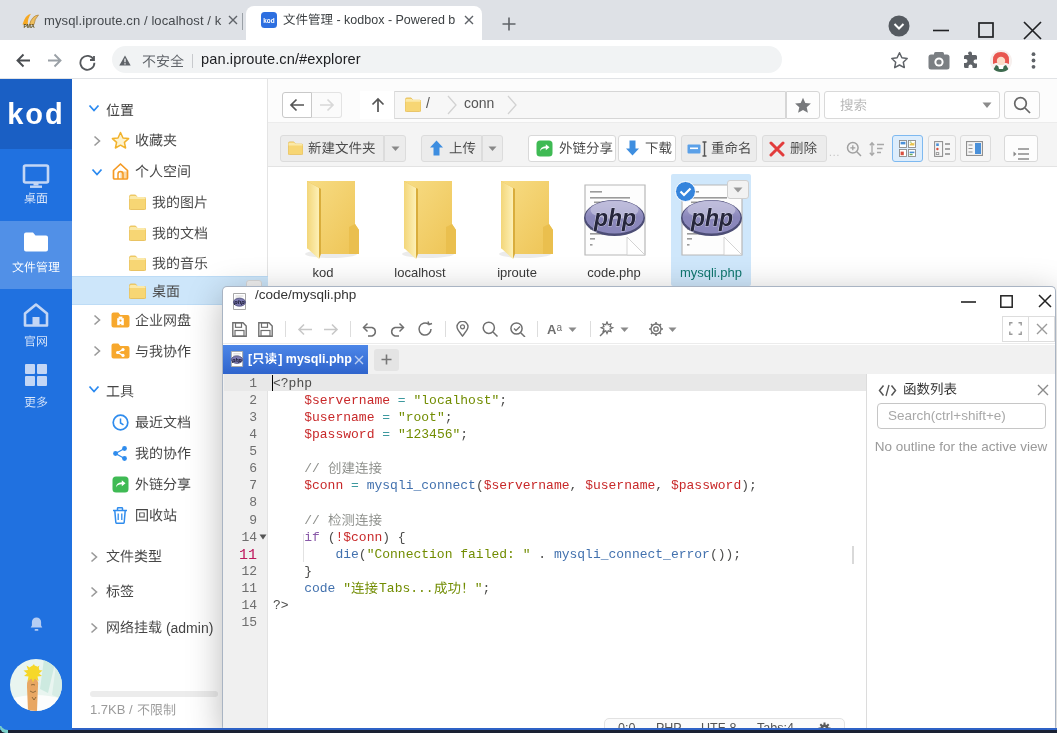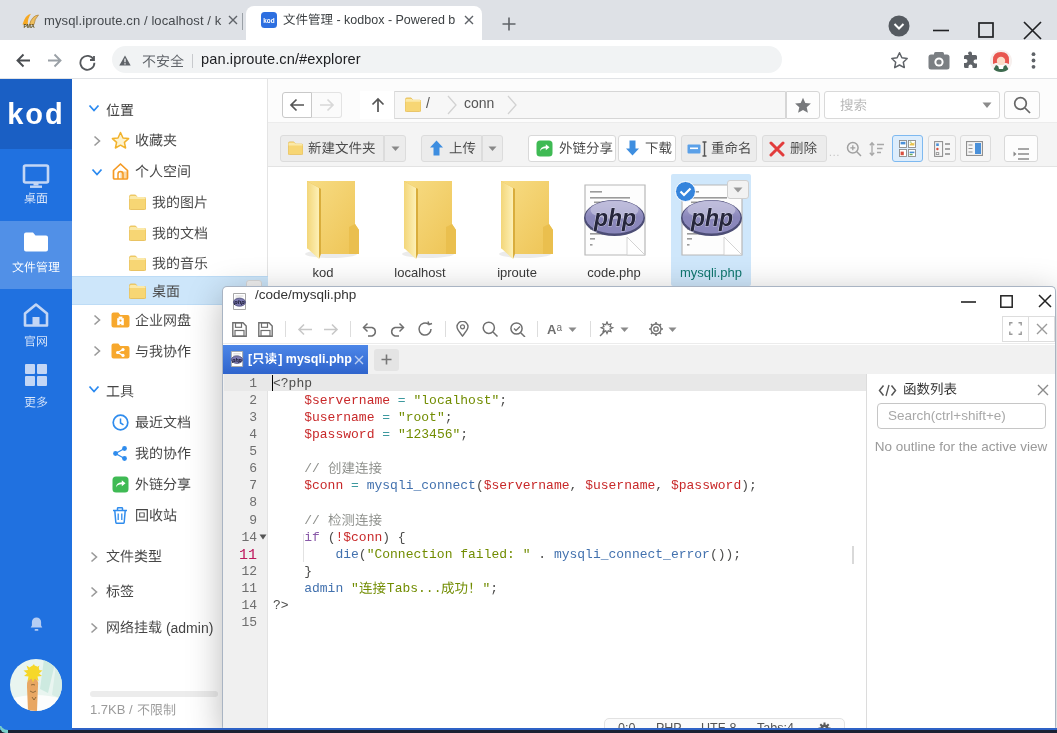--- a/index.html
+++ b/index.html
@@ -708,21 +708,21 @@
 <div class="abs mono" style="left:273px;top:461.35px;font-size:13px;line-height:15px;white-space:pre"><span style="color:#4d4d4c">    </span><span style="color:#8e908c">// </span><span style="display:inline-block;vertical-align:top;margin-top:0px"><svg width="54" height="16" viewBox="0 0 54 16" style="vertical-align:top">
         <path fill="#8e908c" d="M11.3 0.8V11.6C11.3 11.9 11.2 11.9 11.0 12.0C10.7 12.0 9.8 12.0 8.9 11.9C9.0 12.2 9.2 12.6 9.3 12.9C10.5 12.9 11.3 12.9 11.7 12.7C12.1 12.6 12.3 12.3 12.3 11.6V0.8ZM8.7 2.1V9.6H9.7V2.1ZM1.9 5.5V11.3C1.9 12.5 2.3 12.8 3.6 12.8C3.9 12.8 5.8 12.8 6.1 12.8C7.3 12.8 7.6 12.2 7.8 10.4C7.5 10.3 7.1 10.2 6.9 10.0C6.8 11.6 6.7 11.9 6.1 11.9C5.7 11.9 4.0 11.9 3.7 11.9C3.0 11.9 2.9 11.8 2.9 11.3V6.4H5.8C5.7 8.0 5.6 8.7 5.4 8.9C5.3 9.0 5.2 9.0 5.0 9.0C4.9 9.0 4.4 9.0 3.9 8.9C4.0 9.2 4.1 9.5 4.1 9.8C4.7 9.9 5.2 9.8 5.5 9.8C5.8 9.8 6.0 9.7 6.3 9.5C6.6 9.1 6.7 8.2 6.8 5.9C6.8 5.8 6.8 5.5 6.8 5.5ZM4.2 0.6C3.5 2.3 2.1 4.2 0.4 5.4C0.6 5.6 0.9 5.9 1.1 6.1C2.4 5.1 3.6 3.7 4.5 2.3C5.5 3.4 6.7 4.8 7.3 5.7L8.0 5.0C7.4 4.1 6.0 2.6 4.9 1.4L5.2 0.8Z M18.8 1.7V2.5H21.3V3.5H18.0V4.3H21.3V5.4H18.7V6.2H21.3V7.2H18.6V8.0H21.3V9.1H18.0V9.9H21.3V11.2H22.3V9.9H26.1V9.1H22.3V8.0H25.6V7.2H22.3V6.2H25.3V4.3H26.3V3.5H25.3V1.7H22.3V0.5H21.3V1.7ZM22.3 4.3H24.4V5.4H22.3ZM22.3 3.5V2.5H24.4V3.5ZM14.8 6.6C14.8 6.4 15.1 6.3 15.3 6.1H17.0C16.8 7.3 16.6 8.4 16.2 9.3C15.8 8.7 15.5 8.1 15.3 7.2L14.6 7.5C14.9 8.6 15.3 9.5 15.8 10.2C15.3 11.1 14.7 11.8 14.0 12.3C14.2 12.4 14.6 12.8 14.7 13.0C15.4 12.5 16.0 11.8 16.4 10.9C17.9 12.3 19.8 12.6 22.3 12.6H26.1C26.1 12.4 26.3 11.9 26.5 11.7C25.8 11.7 22.9 11.7 22.3 11.7C20.0 11.7 18.2 11.4 16.9 10.1C17.4 8.8 17.8 7.3 18.0 5.4L17.4 5.2L17.3 5.2H16.1C16.8 4.2 17.5 3.0 18.1 1.6L17.4 1.2L17.1 1.4H14.4V2.3H16.7C16.2 3.5 15.5 4.6 15.2 4.9C15.0 5.4 14.6 5.7 14.4 5.8C14.5 6.0 14.7 6.4 14.8 6.6Z M28.1 1.2C28.8 2.0 29.6 3.0 30.0 3.7L30.8 3.1C30.4 2.4 29.6 1.4 28.9 0.7ZM30.3 5.1H27.6V6.1H29.4V10.3C28.8 10.5 28.1 11.2 27.4 12.0L28.2 13.0C28.8 12.0 29.4 11.2 29.8 11.2C30.1 11.2 30.6 11.7 31.1 12.0C32.1 12.7 33.3 12.8 35.0 12.8C36.4 12.8 38.9 12.7 39.8 12.7C39.9 12.4 40.0 11.8 40.1 11.5C38.8 11.7 36.7 11.8 35.0 11.8C33.5 11.8 32.3 11.7 31.4 11.1C30.9 10.8 30.6 10.6 30.3 10.4ZM32.1 6.4C32.2 6.3 32.7 6.2 33.3 6.2H35.4V8.0H31.3V9.0H35.4V11.4H36.4V9.0H39.7V8.0H36.4V6.2H39.1L39.1 5.2H36.4V3.6H35.4V5.2H33.2C33.6 4.5 34.0 3.7 34.4 2.8H39.5V1.9H34.7L35.1 0.8L34.1 0.5C34.0 1.0 33.8 1.5 33.6 1.9H31.4V2.8H33.3C32.9 3.6 32.6 4.3 32.5 4.5C32.2 5.0 32.0 5.3 31.8 5.4C31.9 5.7 32.0 6.2 32.1 6.4Z M46.7 3.3C47.0 3.8 47.5 4.6 47.6 5.1L48.4 4.7C48.3 4.2 47.8 3.5 47.4 3.0ZM42.7 0.6V3.3H41.1V4.2H42.7V7.2C42.0 7.4 41.4 7.6 40.9 7.7L41.1 8.7L42.7 8.2V11.8C42.7 11.9 42.6 12.0 42.4 12.0C42.3 12.0 41.8 12.0 41.3 12.0C41.4 12.2 41.5 12.7 41.6 12.9C42.3 12.9 42.8 12.9 43.1 12.7C43.5 12.6 43.6 12.3 43.6 11.7V7.9L44.9 7.5L44.8 6.5L43.6 6.9V4.2H45.0V3.3H43.6V0.6ZM48.2 0.8C48.4 1.1 48.6 1.6 48.8 2.0H45.7V2.8H53.0V2.0H49.9C49.7 1.5 49.4 1.0 49.1 0.6ZM50.9 3.0C50.6 3.6 50.1 4.5 49.7 5.1H45.2V6.0H53.4V5.1H50.7C51.1 4.6 51.5 3.9 51.8 3.3ZM50.8 8.4C50.6 9.2 50.2 9.9 49.6 10.4C48.8 10.1 48.0 9.8 47.3 9.6C47.6 9.2 47.8 8.8 48.1 8.4ZM45.9 10.0C46.8 10.3 47.7 10.7 48.7 11.0C47.7 11.6 46.5 11.9 44.8 12.1C45.0 12.3 45.2 12.6 45.3 12.9C47.2 12.6 48.7 12.2 49.7 11.5C50.8 12.0 51.8 12.5 52.5 13.0L53.1 12.2C52.5 11.8 51.5 11.3 50.5 10.8C51.1 10.2 51.6 9.4 51.8 8.4H53.5V7.5H48.6C48.8 7.1 49.0 6.6 49.2 6.2L48.3 6.1C48.1 6.5 47.8 7.0 47.6 7.5H45.0V8.4H47.1C46.7 9.0 46.3 9.6 45.9 10.0Z"></path>
       </svg></span></div>
 <div class="abs mono" style="left:273px;top:478.42px;font-size:13px;line-height:15px;white-space:pre"><span style="color:#4d4d4c">    </span><span style="color:#c82829">$conn</span><span style="color:#4d4d4c"> </span><span style="color:#3e999f">=</span><span style="color:#4d4d4c"> </span><span style="color:#4271ae">mysqli_connect</span><span style="color:#4d4d4c">(</span><span style="color:#c82829">$servername</span><span style="color:#4d4d4c">, </span><span style="color:#c82829">$username</span><span style="color:#4d4d4c">, </span><span style="color:#c82829">$password</span><span style="color:#4d4d4c">);</span></div>
 <div class="abs mono" style="left:273px;top:512.56px;font-size:13px;line-height:15px;white-space:pre"><span style="color:#4d4d4c">    </span><span style="color:#8e908c">// </span><span style="display:inline-block;vertical-align:top;margin-top:0px"><svg width="54" height="16" viewBox="0 0 54 16" style="vertical-align:top">
         <path fill="#8e908c" d="M6.3 4.7V5.6H10.9V4.7ZM5.4 7.1C5.7 8.1 6.1 9.5 6.2 10.4L7.1 10.1C6.9 9.2 6.6 7.9 6.2 6.9ZM8.0 6.7C8.2 7.7 8.5 9.1 8.5 10.0L9.4 9.8C9.3 8.9 9.0 7.6 8.8 6.6ZM2.4 0.5V3.1H0.7V4.1H2.3C2.0 5.8 1.2 7.9 0.4 9.0C0.6 9.3 0.9 9.7 1.0 10.0C1.5 9.2 2.0 7.8 2.4 6.4V12.9H3.3V5.9C3.7 6.6 4.1 7.4 4.3 7.8L4.9 7.1C4.7 6.7 3.7 5.1 3.3 4.6V4.1H4.8V3.1H3.3V0.5ZM8.4 0.4C7.5 2.3 5.9 4.1 4.2 5.1C4.4 5.3 4.7 5.7 4.8 5.9C6.2 5.0 7.5 3.6 8.6 2.1C9.6 3.4 11.2 4.9 12.5 5.8C12.6 5.5 12.9 5.1 13.0 4.9C11.7 4.1 10.0 2.6 9.0 1.3L9.3 0.8ZM4.6 11.4V12.3H12.7V11.4H10.2C10.9 10.1 11.7 8.3 12.3 6.8L11.4 6.6C10.9 8.0 10.0 10.1 9.3 11.4Z M20.1 10.6C20.7 11.3 21.5 12.3 21.9 12.9L22.6 12.4C22.2 11.8 21.4 10.9 20.7 10.2ZM17.7 1.3V9.8H18.5V2.1H21.4V9.8H22.3V1.3ZM25.2 0.7V11.8C25.2 12.0 25.1 12.1 24.9 12.1C24.7 12.1 24.1 12.1 23.4 12.1C23.5 12.3 23.7 12.7 23.7 12.9C24.6 12.9 25.2 12.9 25.6 12.7C25.9 12.6 26.0 12.3 26.0 11.8V0.7ZM23.4 1.8V9.8H24.2V1.8ZM19.5 3.1V7.8C19.5 9.5 19.3 11.2 17.0 12.3C17.1 12.4 17.4 12.8 17.5 12.9C19.9 11.7 20.3 9.7 20.3 7.9V3.1ZM14.6 1.4C15.3 1.8 16.3 2.5 16.8 2.9L17.4 2.1C16.9 1.7 15.9 1.1 15.2 0.7ZM14.0 5.0C14.8 5.5 15.7 6.1 16.2 6.5L16.8 5.7C16.3 5.3 15.3 4.7 14.6 4.3ZM14.3 12.2 15.2 12.8C15.8 11.5 16.4 9.9 16.9 8.5L16.1 7.9C15.6 9.5 14.8 11.2 14.3 12.2Z M28.1 1.2C28.8 2.0 29.6 3.0 30.0 3.7L30.8 3.1C30.4 2.4 29.6 1.4 28.9 0.7ZM30.3 5.1H27.6V6.1H29.4V10.3C28.8 10.5 28.1 11.2 27.4 12.0L28.2 13.0C28.8 12.0 29.4 11.2 29.8 11.2C30.1 11.2 30.6 11.7 31.1 12.0C32.1 12.7 33.3 12.8 35.0 12.8C36.4 12.8 38.9 12.7 39.8 12.7C39.9 12.4 40.0 11.8 40.1 11.5C38.8 11.7 36.7 11.8 35.0 11.8C33.5 11.8 32.3 11.7 31.4 11.1C30.9 10.8 30.6 10.6 30.3 10.4ZM32.1 6.4C32.2 6.3 32.7 6.2 33.3 6.2H35.4V8.0H31.3V9.0H35.4V11.4H36.4V9.0H39.7V8.0H36.4V6.2H39.1L39.1 5.2H36.4V3.6H35.4V5.2H33.2C33.6 4.5 34.0 3.7 34.4 2.8H39.5V1.9H34.7L35.1 0.8L34.1 0.5C34.0 1.0 33.8 1.5 33.6 1.9H31.4V2.8H33.3C32.9 3.6 32.6 4.3 32.5 4.5C32.2 5.0 32.0 5.3 31.8 5.4C31.9 5.7 32.0 6.2 32.1 6.4Z M46.7 3.3C47.0 3.8 47.5 4.6 47.6 5.1L48.4 4.7C48.3 4.2 47.8 3.5 47.4 3.0ZM42.7 0.6V3.3H41.1V4.2H42.7V7.2C42.0 7.4 41.4 7.6 40.9 7.7L41.1 8.7L42.7 8.2V11.8C42.7 11.9 42.6 12.0 42.4 12.0C42.3 12.0 41.8 12.0 41.3 12.0C41.4 12.2 41.5 12.7 41.6 12.9C42.3 12.9 42.8 12.9 43.1 12.7C43.5 12.6 43.6 12.3 43.6 11.7V7.9L44.9 7.5L44.8 6.5L43.6 6.9V4.2H45.0V3.3H43.6V0.6ZM48.2 0.8C48.4 1.1 48.6 1.6 48.8 2.0H45.7V2.8H53.0V2.0H49.9C49.7 1.5 49.4 1.0 49.1 0.6ZM50.9 3.0C50.6 3.6 50.1 4.5 49.7 5.1H45.2V6.0H53.4V5.1H50.7C51.1 4.6 51.5 3.9 51.8 3.3ZM50.8 8.4C50.6 9.2 50.2 9.9 49.6 10.4C48.8 10.1 48.0 9.8 47.3 9.6C47.6 9.2 47.8 8.8 48.1 8.4ZM45.9 10.0C46.8 10.3 47.7 10.7 48.7 11.0C47.7 11.6 46.5 11.9 44.8 12.1C45.0 12.3 45.2 12.6 45.3 12.9C47.2 12.6 48.7 12.2 49.7 11.5C50.8 12.0 51.8 12.5 52.5 13.0L53.1 12.2C52.5 11.8 51.5 11.3 50.5 10.8C51.1 10.2 51.6 9.4 51.8 8.4H53.5V7.5H48.6C48.8 7.1 49.0 6.6 49.2 6.2L48.3 6.1C48.1 6.5 47.8 7.0 47.6 7.5H45.0V8.4H47.1C46.7 9.0 46.3 9.6 45.9 10.0Z"></path>
       </svg></span></div>
 <div class="abs mono" style="left:273px;top:529.63px;font-size:13px;line-height:15px;white-space:pre"><span style="color:#4d4d4c">    </span><span style="color:#8959a8">if</span><span style="color:#4d4d4c"> (</span><span style="color:#c82829">!</span><span style="color:#c82829">$conn</span><span style="color:#4d4d4c">) {</span></div>
 <div class="abs mono" style="left:273px;top:546.7px;font-size:13px;line-height:15px;white-space:pre"><span style="color:#4d4d4c">        </span><span style="color:#4271ae">die</span><span style="color:#4d4d4c">(</span><span style="color:#718c00">"Connection failed: "</span><span style="color:#4d4d4c"> . </span><span style="color:#4271ae">mysqli_connect_error</span><span style="color:#4d4d4c">());</span></div>
 <div class="abs mono" style="left:273px;top:563.77px;font-size:13px;line-height:15px;white-space:pre"><span style="color:#4d4d4c">    }</span></div>
-<div class="abs mono" style="left:273px;top:580.84px;font-size:13px;line-height:15px;white-space:pre"><span style="color:#4d4d4c">    </span><span style="color:#4271ae">admin</span><span style="color:#4d4d4c"> </span><span style="color:#718c00">"</span><span style="display:inline-block;vertical-align:top;margin-top:0px"><svg width="28" height="16" viewBox="0 0 28 16" style="vertical-align:top">
+<div class="abs mono" style="left:273px;top:580.84px;font-size:13px;line-height:15px;white-space:pre"><span style="color:#4d4d4c">    </span><span style="color:#4271ae">code</span><span style="color:#4d4d4c"> </span><span style="color:#718c00">"</span><span style="display:inline-block;vertical-align:top;margin-top:0px"><svg width="28" height="16" viewBox="0 0 28 16" style="vertical-align:top">
         <path fill="#718c00" d="M1.1 1.2C1.8 2.0 2.6 3.0 3.0 3.7L3.8 3.1C3.4 2.4 2.6 1.4 1.9 0.7ZM3.3 5.1H0.6V6.1H2.4V10.3C1.8 10.5 1.1 11.2 0.4 12.0L1.2 13.0C1.8 12.0 2.4 11.2 2.8 11.2C3.1 11.2 3.6 11.7 4.1 12.0C5.1 12.7 6.3 12.8 8.0 12.8C9.4 12.8 11.9 12.7 12.8 12.7C12.9 12.4 13.0 11.8 13.1 11.5C11.8 11.7 9.7 11.8 8.0 11.8C6.5 11.8 5.3 11.7 4.4 11.1C3.9 10.8 3.6 10.6 3.3 10.4ZM5.1 6.4C5.2 6.3 5.7 6.2 6.3 6.2H8.4V8.0H4.3V9.0H8.4V11.4H9.4V9.0H12.7V8.0H9.4V6.2H12.1L12.1 5.2H9.4V3.6H8.4V5.2H6.2C6.6 4.5 7.0 3.7 7.4 2.8H12.5V1.9H7.7L8.1 0.8L7.1 0.5C7.0 1.0 6.8 1.5 6.6 1.9H4.4V2.8H6.3C5.9 3.6 5.6 4.3 5.5 4.5C5.2 5.0 5.0 5.3 4.8 5.4C4.9 5.7 5.0 6.2 5.1 6.4Z M19.7 3.3C20.0 3.8 20.5 4.6 20.6 5.1L21.4 4.7C21.3 4.2 20.8 3.5 20.4 3.0ZM15.7 0.6V3.3H14.1V4.2H15.7V7.2C15.0 7.4 14.4 7.6 13.9 7.7L14.1 8.7L15.7 8.2V11.8C15.7 11.9 15.6 12.0 15.4 12.0C15.3 12.0 14.8 12.0 14.3 12.0C14.4 12.2 14.5 12.7 14.6 12.9C15.3 12.9 15.8 12.9 16.1 12.7C16.5 12.6 16.6 12.3 16.6 11.7V7.9L17.9 7.5L17.8 6.5L16.6 6.9V4.2H18.0V3.3H16.6V0.6ZM21.2 0.8C21.4 1.1 21.6 1.6 21.8 2.0H18.7V2.8H26.0V2.0H22.9C22.7 1.5 22.4 1.0 22.1 0.6ZM23.9 3.0C23.6 3.6 23.1 4.5 22.7 5.1H18.2V6.0H26.4V5.1H23.7C24.1 4.6 24.5 3.9 24.8 3.3ZM23.8 8.4C23.6 9.2 23.2 9.9 22.6 10.4C21.8 10.1 21.0 9.8 20.3 9.6C20.6 9.2 20.8 8.8 21.1 8.4ZM18.9 10.0C19.8 10.3 20.7 10.7 21.7 11.0C20.7 11.6 19.5 11.9 17.8 12.1C18.0 12.3 18.2 12.6 18.3 12.9C20.2 12.6 21.7 12.2 22.7 11.5C23.8 12.0 24.8 12.5 25.5 13.0L26.1 12.2C25.5 11.8 24.5 11.3 23.5 10.8C24.1 10.2 24.6 9.4 24.8 8.4H26.5V7.5H21.6C21.8 7.1 22.0 6.6 22.2 6.2L21.3 6.1C21.1 6.5 20.8 7.0 20.6 7.5H18.0V8.4H20.1C19.7 9.0 19.3 9.6 18.9 10.0Z"></path>
       </svg></span><span style="color:#718c00">Tabs...</span><span style="display:inline-block;vertical-align:top;margin-top:0px"><svg width="41" height="16" viewBox="0 0 41 16" style="vertical-align:top">
         <path fill="#718c00" d="M7.3 0.6C7.3 1.3 7.4 2.1 7.4 2.8H1.7V6.6C1.7 8.4 1.6 10.7 0.5 12.4C0.7 12.5 1.2 12.9 1.3 13.1C2.6 11.3 2.8 8.5 2.8 6.6V6.5H5.3C5.2 8.9 5.1 9.7 5.0 9.9C4.8 10.1 4.7 10.1 4.5 10.1C4.3 10.1 3.7 10.1 3.1 10.0C3.3 10.3 3.4 10.7 3.4 11.0C4.0 11.0 4.7 11.0 5.0 11.0C5.4 10.9 5.6 10.8 5.8 10.6C6.1 10.2 6.2 9.1 6.2 6.0C6.2 5.9 6.3 5.6 6.3 5.6H2.8V3.8H7.5C7.6 6.0 8.0 8.0 8.5 9.6C7.6 10.6 6.5 11.4 5.3 12.1C5.6 12.3 5.9 12.7 6.1 12.9C7.1 12.3 8.1 11.5 8.9 10.6C9.5 12.0 10.3 12.9 11.4 12.9C12.4 12.9 12.8 12.2 12.9 9.9C12.7 9.8 12.3 9.6 12.1 9.3C12.0 11.1 11.8 11.8 11.4 11.8C10.7 11.8 10.1 11.1 9.6 9.7C10.6 8.4 11.4 6.9 12.0 5.1L11.0 4.9C10.6 6.2 10.0 7.5 9.3 8.5C8.9 7.2 8.7 5.6 8.5 3.8H12.8V2.8H8.5C8.4 2.1 8.4 1.3 8.4 0.6ZM9.1 1.2C9.9 1.7 11.0 2.3 11.5 2.8L12.1 2.1C11.6 1.7 10.5 1.0 9.7 0.6Z M14.0 9.4 14.3 10.5C15.7 10.1 17.6 9.5 19.5 9.0L19.4 8.0L17.2 8.6V3.1H19.2V2.1H14.2V3.1H16.2V8.9C15.4 9.1 14.6 9.3 14.0 9.4ZM21.6 0.8C21.6 1.7 21.5 2.7 21.5 3.6H19.3V4.6H21.5C21.3 7.9 20.5 10.6 17.6 12.2C17.9 12.4 18.2 12.7 18.4 13.0C21.5 11.2 22.3 8.2 22.5 4.6H25.2C25.0 9.4 24.8 11.2 24.4 11.7C24.2 11.8 24.1 11.9 23.8 11.9C23.5 11.9 22.7 11.9 21.9 11.8C22.1 12.1 22.2 12.5 22.2 12.8C23.0 12.8 23.8 12.9 24.2 12.8C24.7 12.8 25.0 12.7 25.3 12.3C25.8 11.7 26.0 9.7 26.2 4.1C26.2 4.0 26.2 3.6 26.2 3.6H22.5C22.6 2.7 22.6 1.7 22.6 0.8Z M29.9 8.6H30.8L31.1 3.4L31.1 1.8H29.6L29.7 3.4ZM30.4 11.9C30.8 11.9 31.2 11.6 31.2 11.1C31.2 10.5 30.8 10.2 30.4 10.2C29.9 10.2 29.5 10.5 29.5 11.1C29.5 11.6 29.9 11.9 30.4 11.9Z"></path>
       </svg></span><span style="color:#718c00">"</span><span style="color:#4d4d4c">;</span></div>
 <div class="abs mono" style="left:273px;top:597.91px;font-size:13px;line-height:15px;white-space:pre"><span style="color:#4d4d4c">?&gt;</span></div>
 <div class="abs" style="left:303px;top:534.1045px;width:1px;height:28.165499999999998px;background:#e2e2e2"></div>
 <div class="abs" style="left:852px;top:546px;width:2px;height:18px;background:#d9d9d9"></div>
 <div class="abs" style="left:866px;top:374px;width:189px;height:355px;background:#fff;border-left:1px solid #dcdcdc"></div>
 <div class="ab" style="left:878px;top:384px;"><svg width="19" height="13" viewBox="0 0 19 13">
       <path d="M5.5 1.5 L1.5 6.5 L5.5 11.5 M13.5 1.5 L17.5 6.5 L13.5 11.5" fill="none" stroke="#555" stroke-width="1.5"></path>

